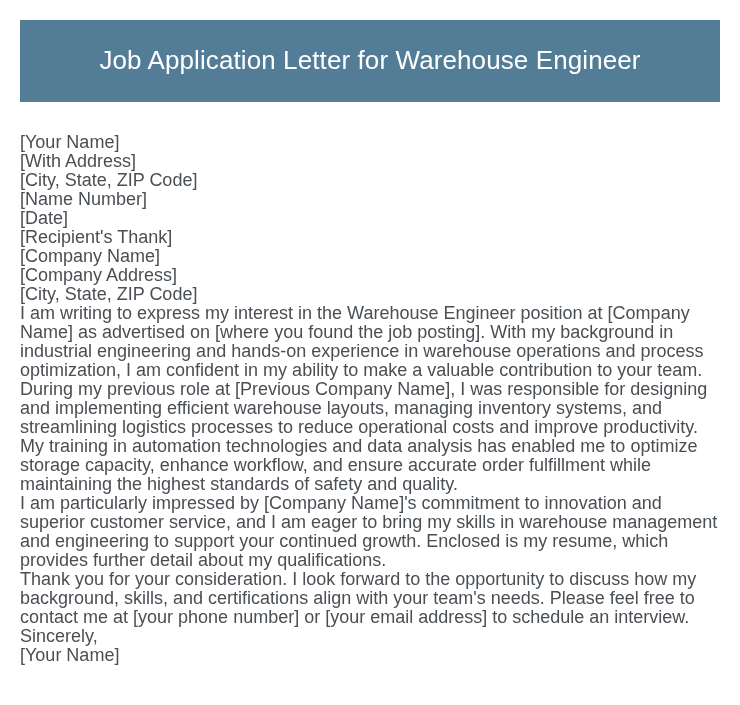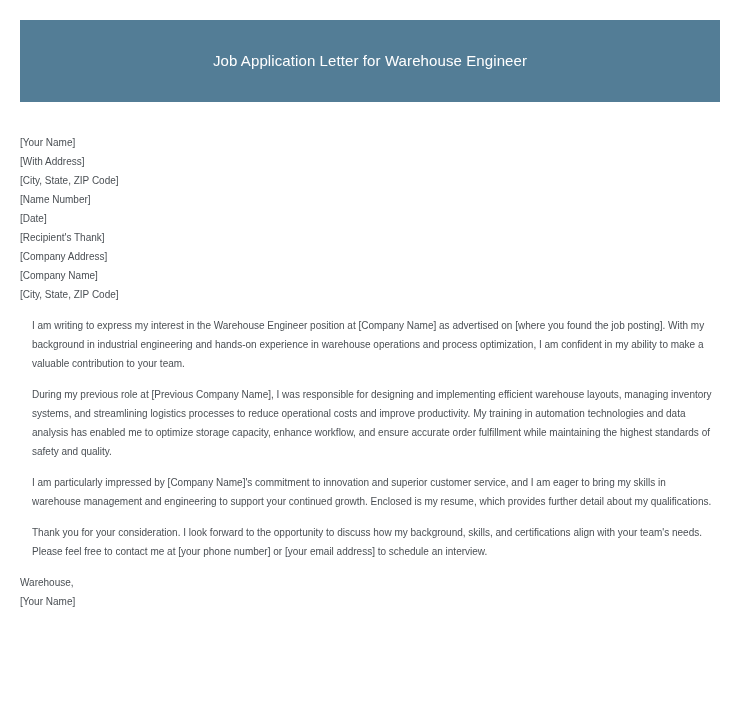--- a/index.html
+++ b/index.html
@@ -28,45 +28,45 @@
     width: 700px;
     height: 82px;
     background: #537d96;
     display: flex;
     align-items: center;
     justify-content: center;
     box-sizing: border-box;
   }
   .title-banner .title-text {
     color: #ffffff;
-    font-size: 15px;
+    font-size: 26px;
     font-weight: normal;
     letter-spacing: 0.1px;
     line-height: 1.2;
     text-align: center;
     white-space: nowrap;
     margin: 0;
   }
   .letter-body {
     position: absolute;
     left: 20px;
     top: 133px;
     width: 704px;
     color: #4a4f54;
-    font-size: 10px;
+    font-size: 18px;
     line-height: 19px;
     text-align: left;
   }
   .letter-line {
     margin: 0;
     padding: 0;
     white-space: pre-wrap;
   }
   .letter-para {
-    margin: 12px;
+    margin: 0;
     padding: 0;
   }
 </style>
 </head>
 <body>
 
 <div class="page">
 
   <div class="title-banner">
     <h1 class="title-text">Job Application Letter for Warehouse Engineer</h1>
@@ -78,29 +78,29 @@
       <div class="letter-line">[Your Name]</div>
       <div class="letter-line">[With Address]</div>
       <div class="letter-line">[City, State, ZIP Code]</div>
       <div class="letter-line">[Name Number]</div>
     </div>
 
     <div class="letter-line">[Date]</div>
 
     <div>
       <div class="letter-line">[Recipient's Thank]</div>
+      <div class="letter-line">[Company Name]</div>
       <div class="letter-line">[Company Address]</div>
-      <div class="letter-line">[Company Name]</div>
       <div class="letter-line">[City, State, ZIP Code]</div>
     </div>
 
 
     <div class="letter-para">I am writing to express my interest in the Warehouse Engineer position at [Company Name] as advertised on [where you found the job posting]. With my background in industrial engineering and hands-on experience in warehouse operations and process optimization, I am confident in my ability to make a valuable contribution to your team.</div>
     <div class="letter-para">During my previous role at [Previous Company Name], I was responsible for designing and implementing efficient warehouse layouts, managing inventory systems, and streamlining logistics processes to reduce operational costs and improve productivity. My training in automation technologies and data analysis has enabled me to optimize storage capacity, enhance workflow, and ensure accurate order fulfillment while maintaining the highest standards of safety and quality.</div>
     <div class="letter-para">I am particularly impressed by [Company Name]'s commitment to innovation and superior customer service, and I am eager to bring my skills in warehouse management and engineering to support your continued growth. Enclosed is my resume, which provides further detail about my qualifications.</div>
     <div class="letter-para">Thank you for your consideration. I look forward to the opportunity to discuss how my background, skills, and certifications align with your team's needs. Please feel free to contact me at [your phone number] or [your email address] to schedule an interview.</div>
 
-    <div class="letter-line">Warehouse,</div>
+    <div class="letter-line">Sincerely,</div>
     <div class="letter-line">[Your Name]</div>
 
   </div>
 
 </div>
 
 </body></html>

